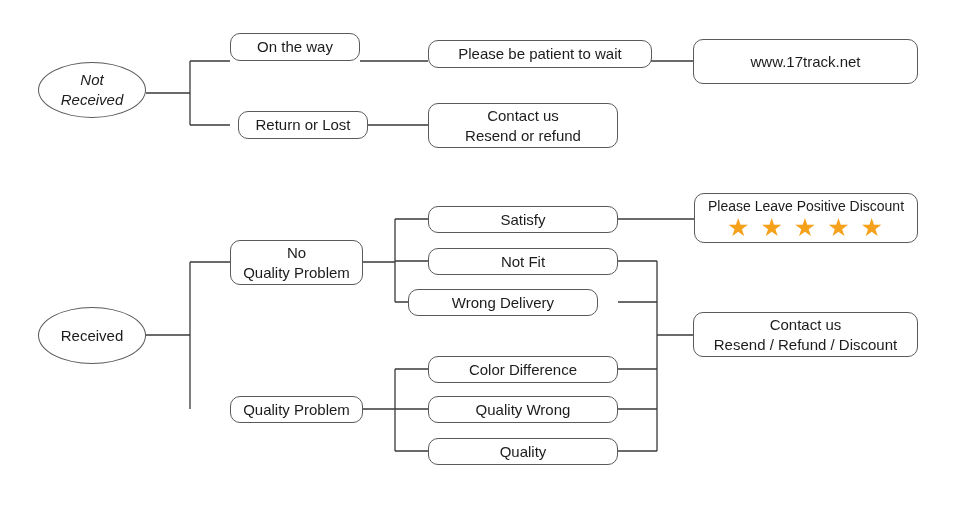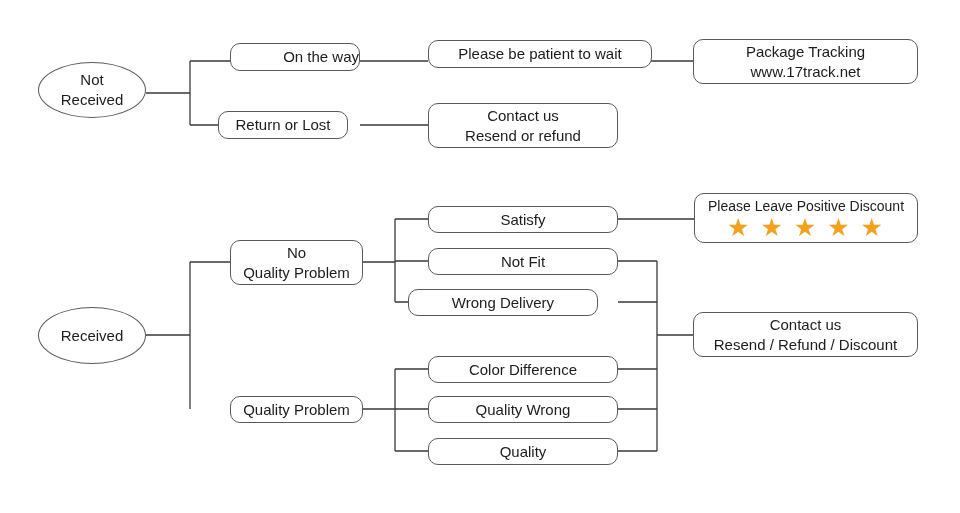--- a/index.html
+++ b/index.html
@@ -28,39 +28,38 @@
 <div class="stage">
 
   <svg class="wires" viewBox="0 0 960 513">
     <path d="M146 93H190 M190 61V125 M190 61H230 M360 61H428 M618 61H693 M190 125H230 M360 125H428
          M146 335H190 M190 262V409 M190 262H230 M363 262H395 M395 219V302 M395 219H428 M395 261H428 M395 302H428
          M363 409H395 M395 369V451 M395 369H428 M395 409H428 M395 451H428
          M618 219H694 M618 261H657 M618 302H657 M618 369H657 M618 409H657 M618 451H657
          M657 261V451 M657 335H693" fill="none" stroke="#3a3a3a" stroke-width="1.3"></path>
   </svg>
 
-  <div class="node ellipse" style="left:38px;top:62px;width:108px;height:56px;">
+  <div class="node ellipse" style="left:38px;top:62px;width:108px;height:56px;font-style:italic;">
     <span class="pre">Not
 Received</span>
   </div>
 
-  <div class="node rect" style="left:230px;top:43px;width:130px;height:28px;align-items:flex-end;">
+  <div class="node rect" style="left:230px;top:33px;width:130px;height:28px;">
     <span>On the way</span>
   </div>
 
   <div class="node rect" style="left:428px;top:40px;width:224px;height:28px;">
     <span>Please be patient to wait</span>
   </div>
 
   <div class="node rect" style="left:693px;top:39px;width:225px;height:45px;">
-    <span>Package Tracking</span>
     <span>www.17track.net</span>
   </div>
 
-  <div class="node rect" style="left:218px;top:111px;width:130px;height:28px;">
+  <div class="node rect" style="left:238px;top:111px;width:130px;height:28px;">
     <span>Return or Lost</span>
   </div>
 
   <div class="node rect" style="left:428px;top:103px;width:190px;height:45px;">
     <span>Contact us</span>
     <span>Resend or refund</span>
   </div>
 
   <div class="node ellipse" style="left:38px;top:307px;width:108px;height:57px;">
     <span>Received</span>

